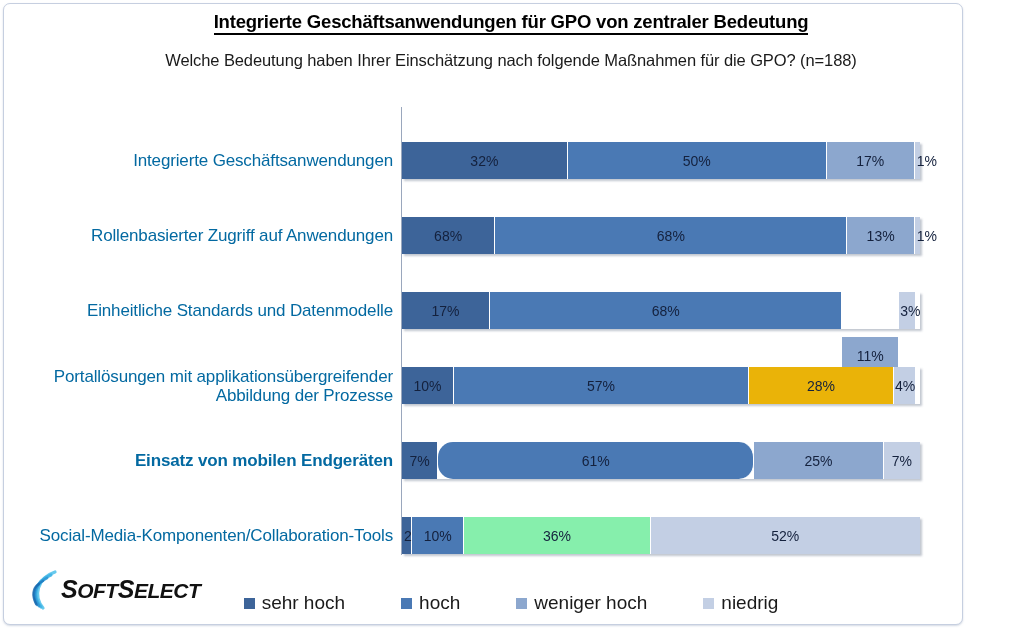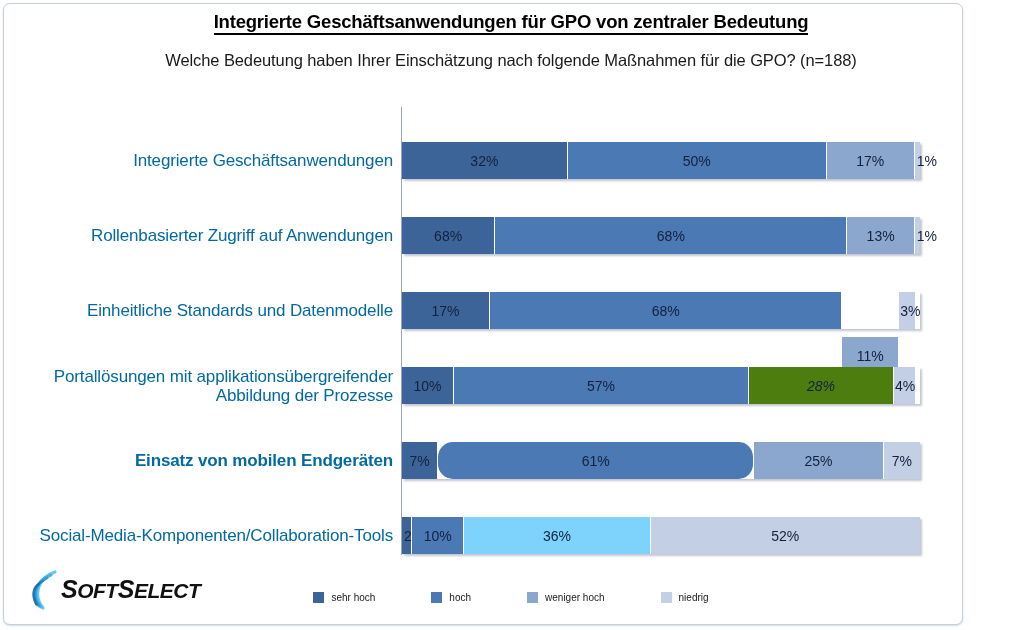--- a/index.html
+++ b/index.html
@@ -120,21 +120,21 @@
     width: 1014px;
     display: flex;
     justify-content: center;
     gap: 56px;
     align-items: center;
   }
   .legend-item {
     display: flex;
     align-items: center;
     gap: 7px;
-    font-size: 10px;
+    font-size: 19px;
     color: #1a1a1a;
   }
   .legend-swatch {
     width: 11px;
     height: 11px;
     display: inline-block;
   }
 
   
   #logo {
@@ -233,21 +233,21 @@
           <div>Portallösungen mit applikationsübergreifender</div>
           <div>Abbildung der Prozesse</div>
         </div>
         <div class="bar-track">
           <div class="seg" style="background: rgb(61, 100, 153); width: 51.8px; flex: 0 0 51.8px;">
             <span>10%</span>
           </div>
           <div class="seg" style="background: rgb(74, 121, 180); width: 295.26px; flex: 0 0 295.26px;">
             <span>57%</span>
           </div>
-          <div class="seg" style="background: #4d7c0f; width: 145.04px; flex: 0 0 145.04px; font-style: italic;">
+          <div class="seg" style="background: #eab308; width: 145.04px; flex: 0 0 145.04px;">
             <span>28%</span>
           </div>
           <div class="seg" style="background: rgb(195, 207, 228); width: 20.72px; flex: 0 0 20.72px;">
             <span style="position: absolute; left: 1px;">4%</span>
           </div>
         </div>
       </div>
       <div class="cat-row" style="top: 413px;">
         <div class="cat-label" style="top: 34px; font-weight: bold;">
           <div>Einsatz von mobilen Endgeräten</div>
@@ -271,21 +271,21 @@
         <div class="cat-label" style="top: 34px;">
           <div>Social-Media-Komponenten/Collaboration-Tools</div>
         </div>
         <div class="bar-track">
           <div class="seg tiny" style="background: rgb(61, 100, 153); width: 10.36px; flex: 0 0 10.36px;">
             <span style="position: absolute; left: 2px;">2%</span>
           </div>
           <div class="seg" style="background: rgb(74, 121, 180); width: 51.8px; flex: 0 0 51.8px;">
             <span>10%</span>
           </div>
-          <div class="seg" style="background: #7dd3fc; width: 186.48px; flex: 0 0 186.48px;">
+          <div class="seg" style="background: #86efac; width: 186.48px; flex: 0 0 186.48px;">
             <span>36%</span>
           </div>
           <div class="seg" style="background: rgb(195, 207, 228); width: 269.36px; flex: 0 0 269.36px;">
             <span>52%</span>
           </div>
         </div>
       </div>
     </div>
 
   <div id="legend">

